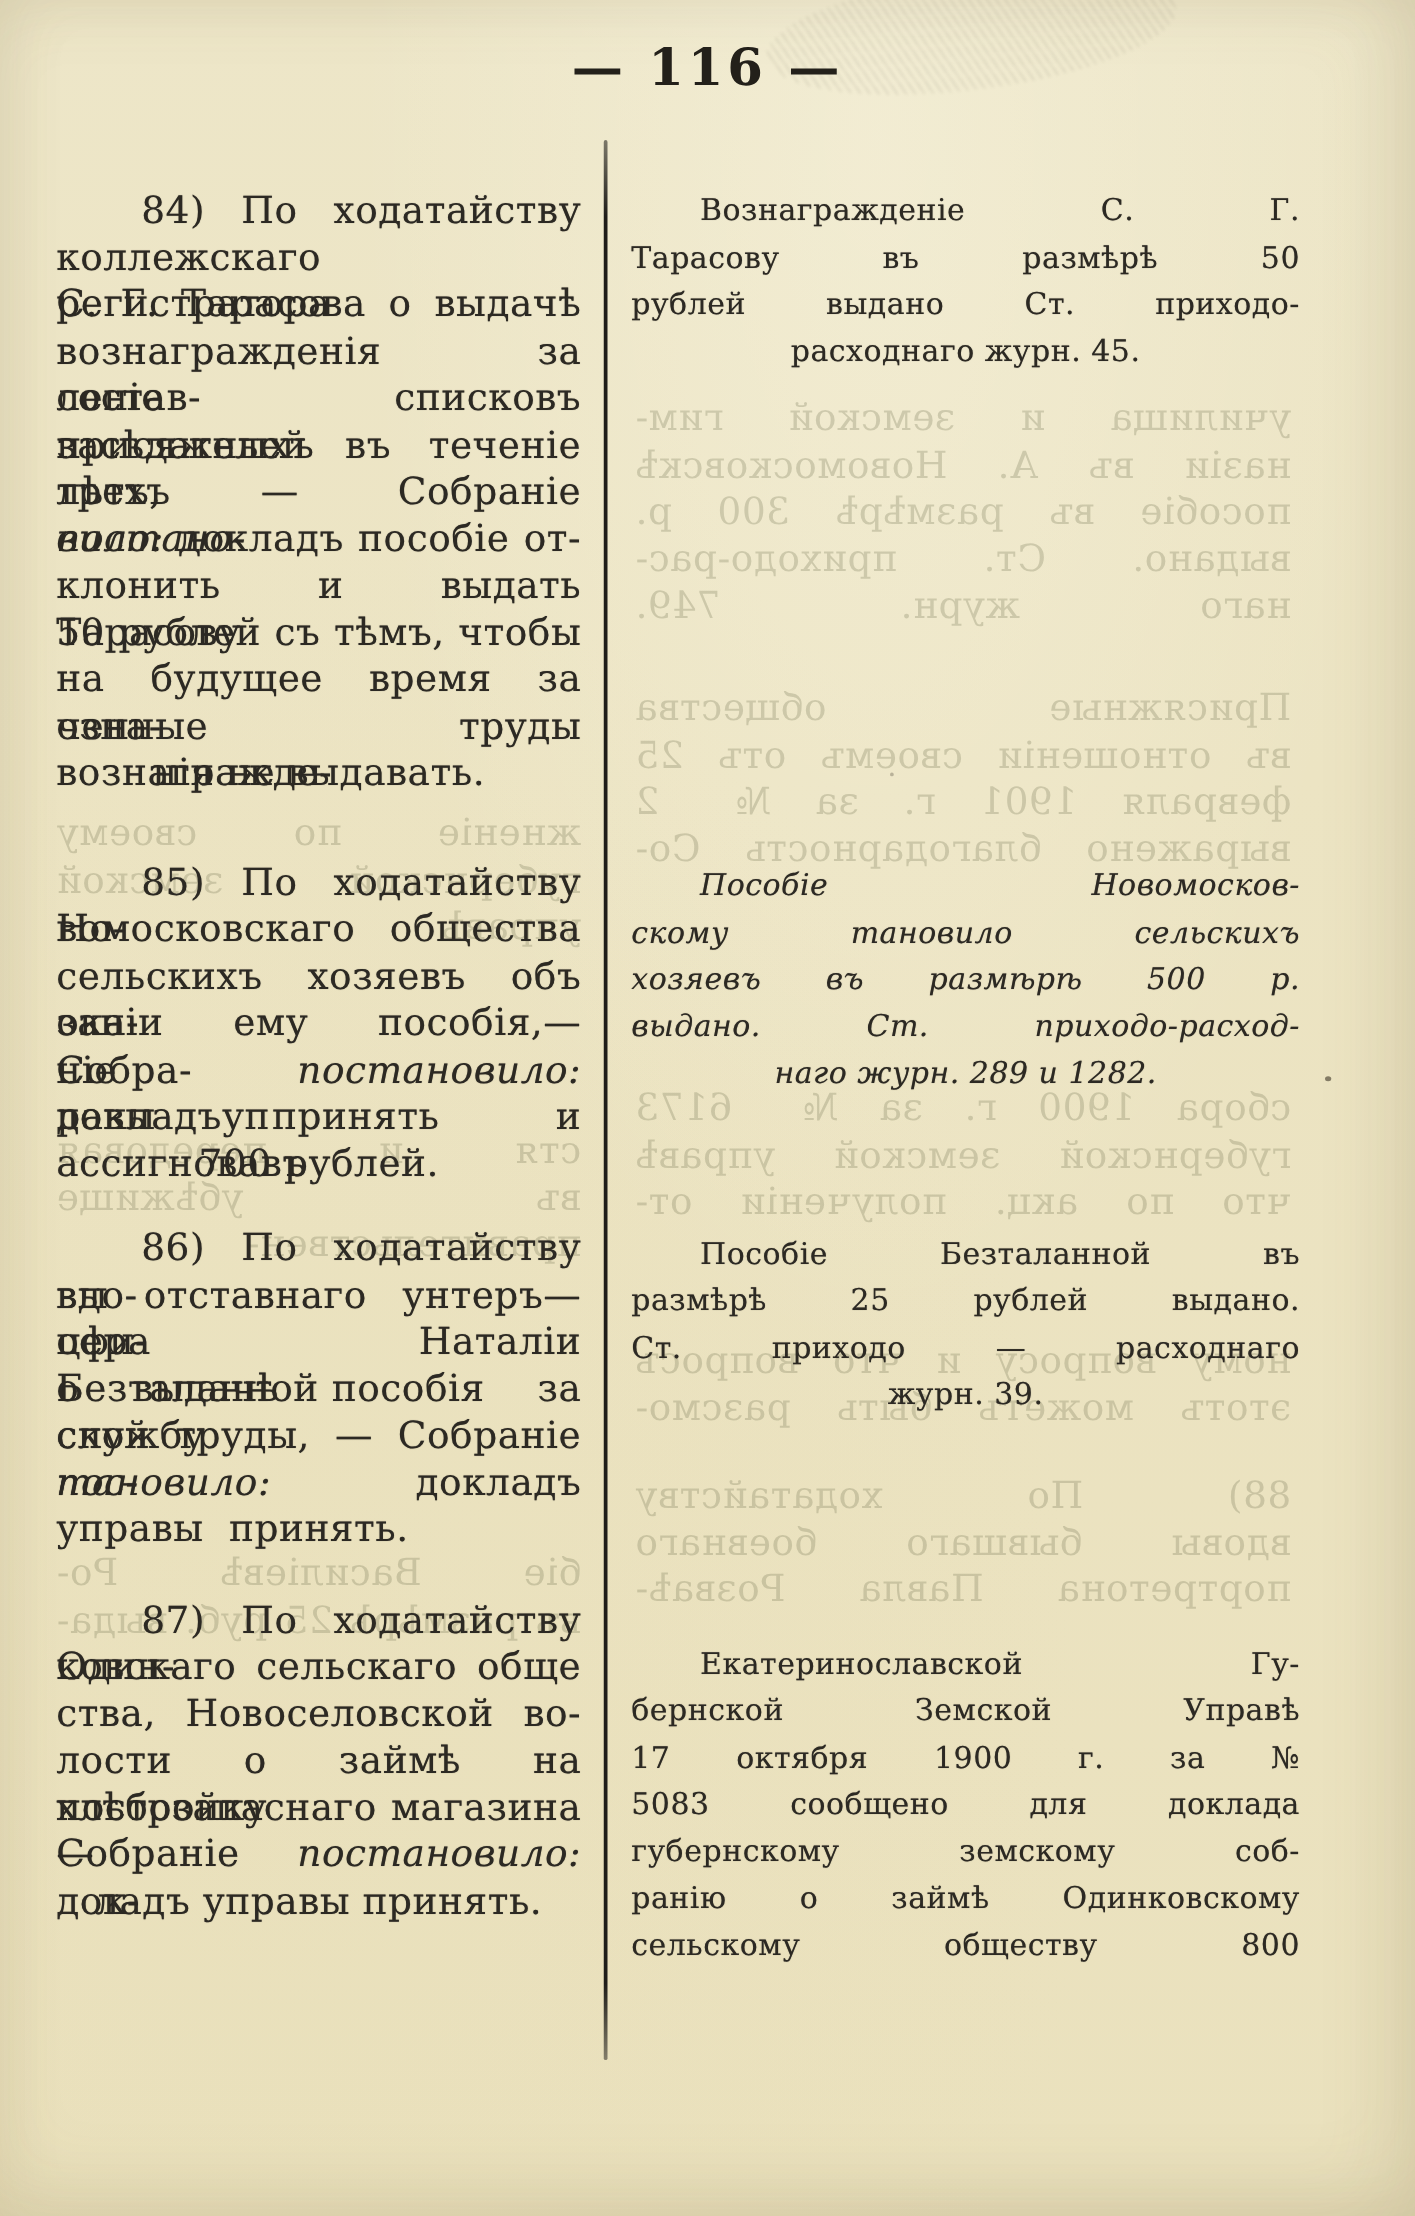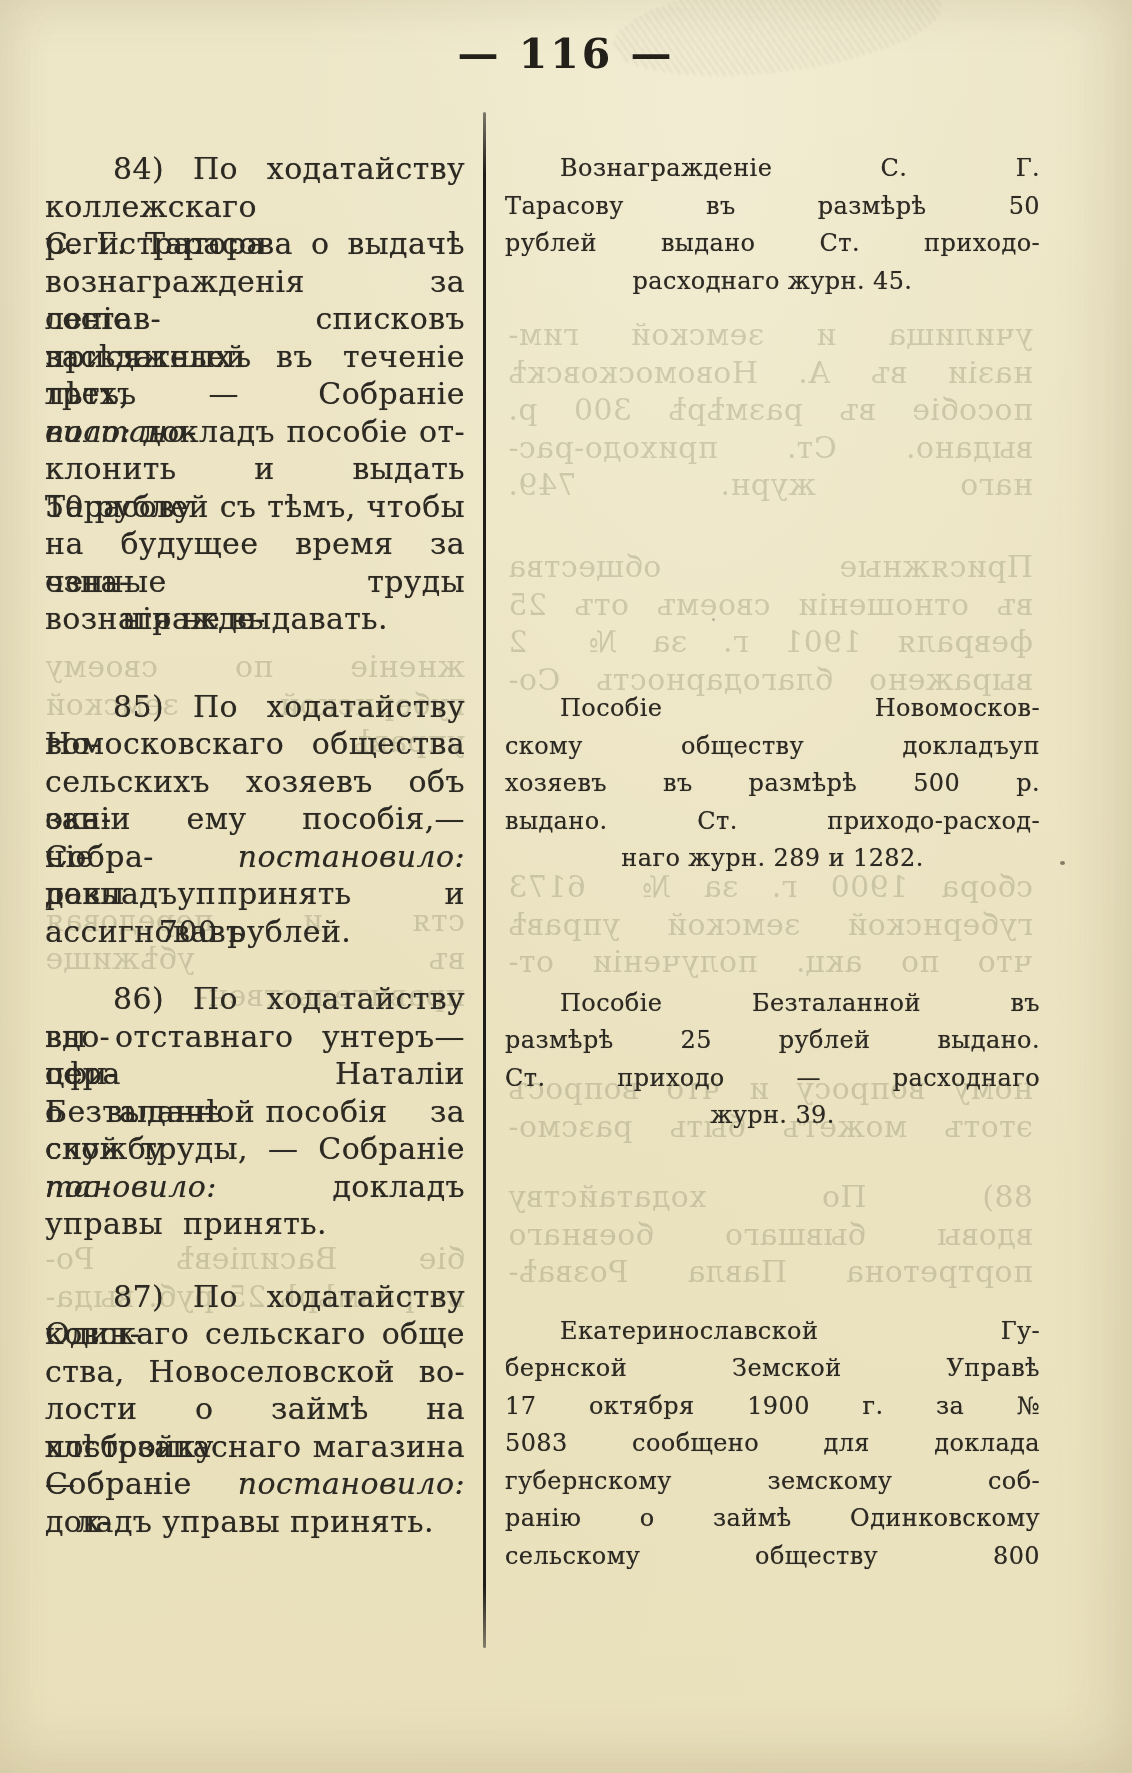--- a/index.html
+++ b/index.html
@@ -170,23 +170,23 @@
       </div>
     </div>
 
   <div class="col col-right">
       <div class="para" style="margin-top: 0px;">
         <div class="line jf"><span>Вознагражденіе С. Г.</span></div>
         <div class="line j"><span>Тарасову въ размѣрѣ 50</span></div>
         <div class="line j"><span>рублей выдано Ст. приходо-</span></div>
         <div class="line jl"><span>расходнаго журн. 45.</span></div>
       </div>
-      <div class="para" style="margin-top: 390px;">
+      <div class="para" style="margin-top: 390px; font-style: italic;">
         <div class="line jf"><span>Пособіе Новомосков-</span></div>
-        <div class="line j"><span>скому обществу докладъуп</span></div>
+        <div class="line j"><span>скому тановило сельскихъ</span></div>
         <div class="line j"><span>хозяевъ въ размѣрѣ 500 р.</span></div>
         <div class="line j"><span>выдано. Ст. приходо-расход-</span></div>
         <div class="line jl"><span>наго журн. 289 и 1282.</span></div>
       </div>
       <div class="para" style="margin-top: 107px;">
         <div class="line jf"><span>Пособіе Безталанной въ</span></div>
         <div class="line j"><span>размѣрѣ 25 рублей выдано.</span></div>
         <div class="line j"><span>Ст. приходо — расходнаго</span></div>
         <div class="line jl"><span>журн. 39.</span></div>
       </div>

